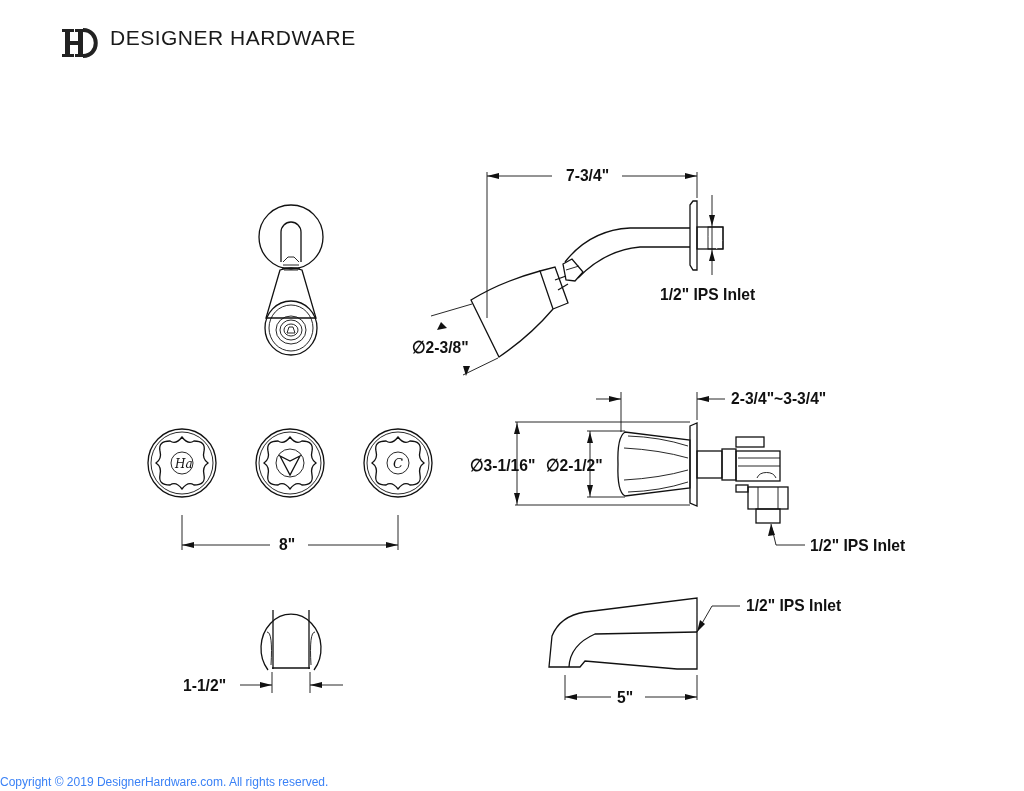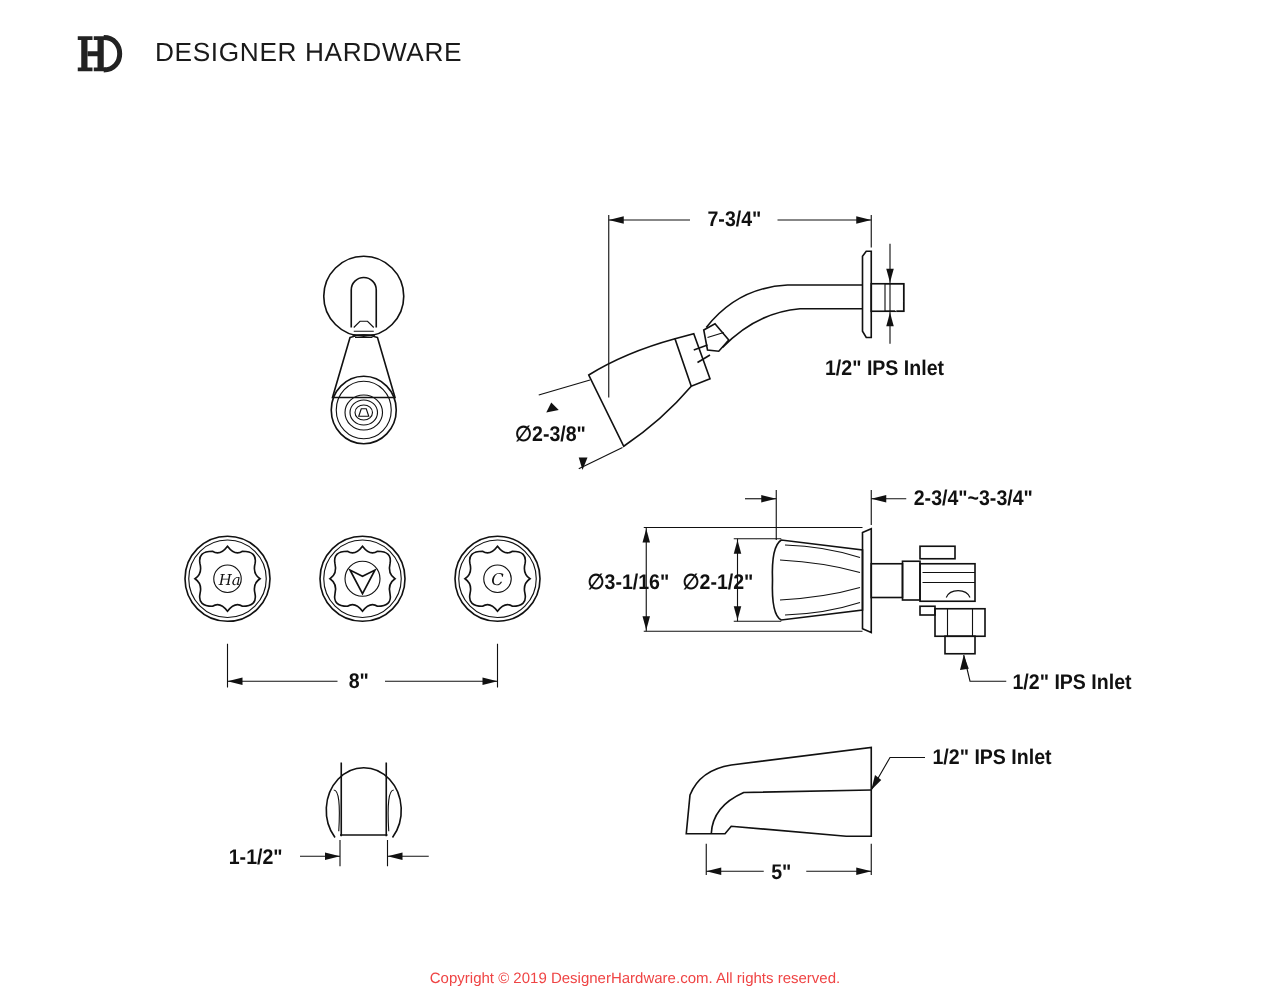--- a/index.html
+++ b/index.html
@@ -1,22 +1,22 @@
 <!DOCTYPE html>
 <html><head>
   <meta charset="utf-8">
   <style>
     html, body { margin: 0; padding: 0; background: #ffffff; }
     body { width: 1024px; height: 791px; position: relative; overflow: hidden; font-family: "Liberation Sans", sans-serif; color: #111; }
-    .header { position: absolute; left: 62px; top: 26px; height: 34px; display: flex; align-items: center; gap: 22px; }
+    .header { position: absolute; left: 62px; top: 26px; height: 34px; display: flex; align-items: flex-start; gap: 8px; }
     .logo { width: 40px; height: 34px; }
     .brand { font-family: "Liberation Sans", sans-serif; font-size: 21px; letter-spacing: 0.5px; color: #1a1a1a; font-weight: normal; }
     .drawing { position: absolute; left: 0; top: 0; width: 1024px; height: 791px; }
     .dim { position: absolute; font-family: "Liberation Sans", sans-serif; font-weight: bold; font-size: 17px; color: #111; white-space: nowrap; transform: scaleX(0.92); transform-origin: left center; }
-    .footer { position: absolute; left: 0; width: 1016px; top: 775px; text-align: center; font-size: 12px; color: #ef4444; font-family: "Liberation Sans", sans-serif; }
+    .footer { position: absolute; left: 0; width: 1016px; top: 775px; font-size: 12px; color: #3b82f6; font-family: "Liberation Sans", sans-serif; }
     svg .ln { stroke: #111; stroke-width: 1.3; fill: none; }
     svg .thin { stroke: #111; stroke-width: 0.9; fill: none; }
     svg .ar { fill: #111; stroke: none; }
   </style>
 </head>
 <body>
 
 <div class="header">
   <svg class="logo" viewBox="0 0 40 34">
     <rect x="3" y="4" width="5" height="26" fill="#222"></rect>

